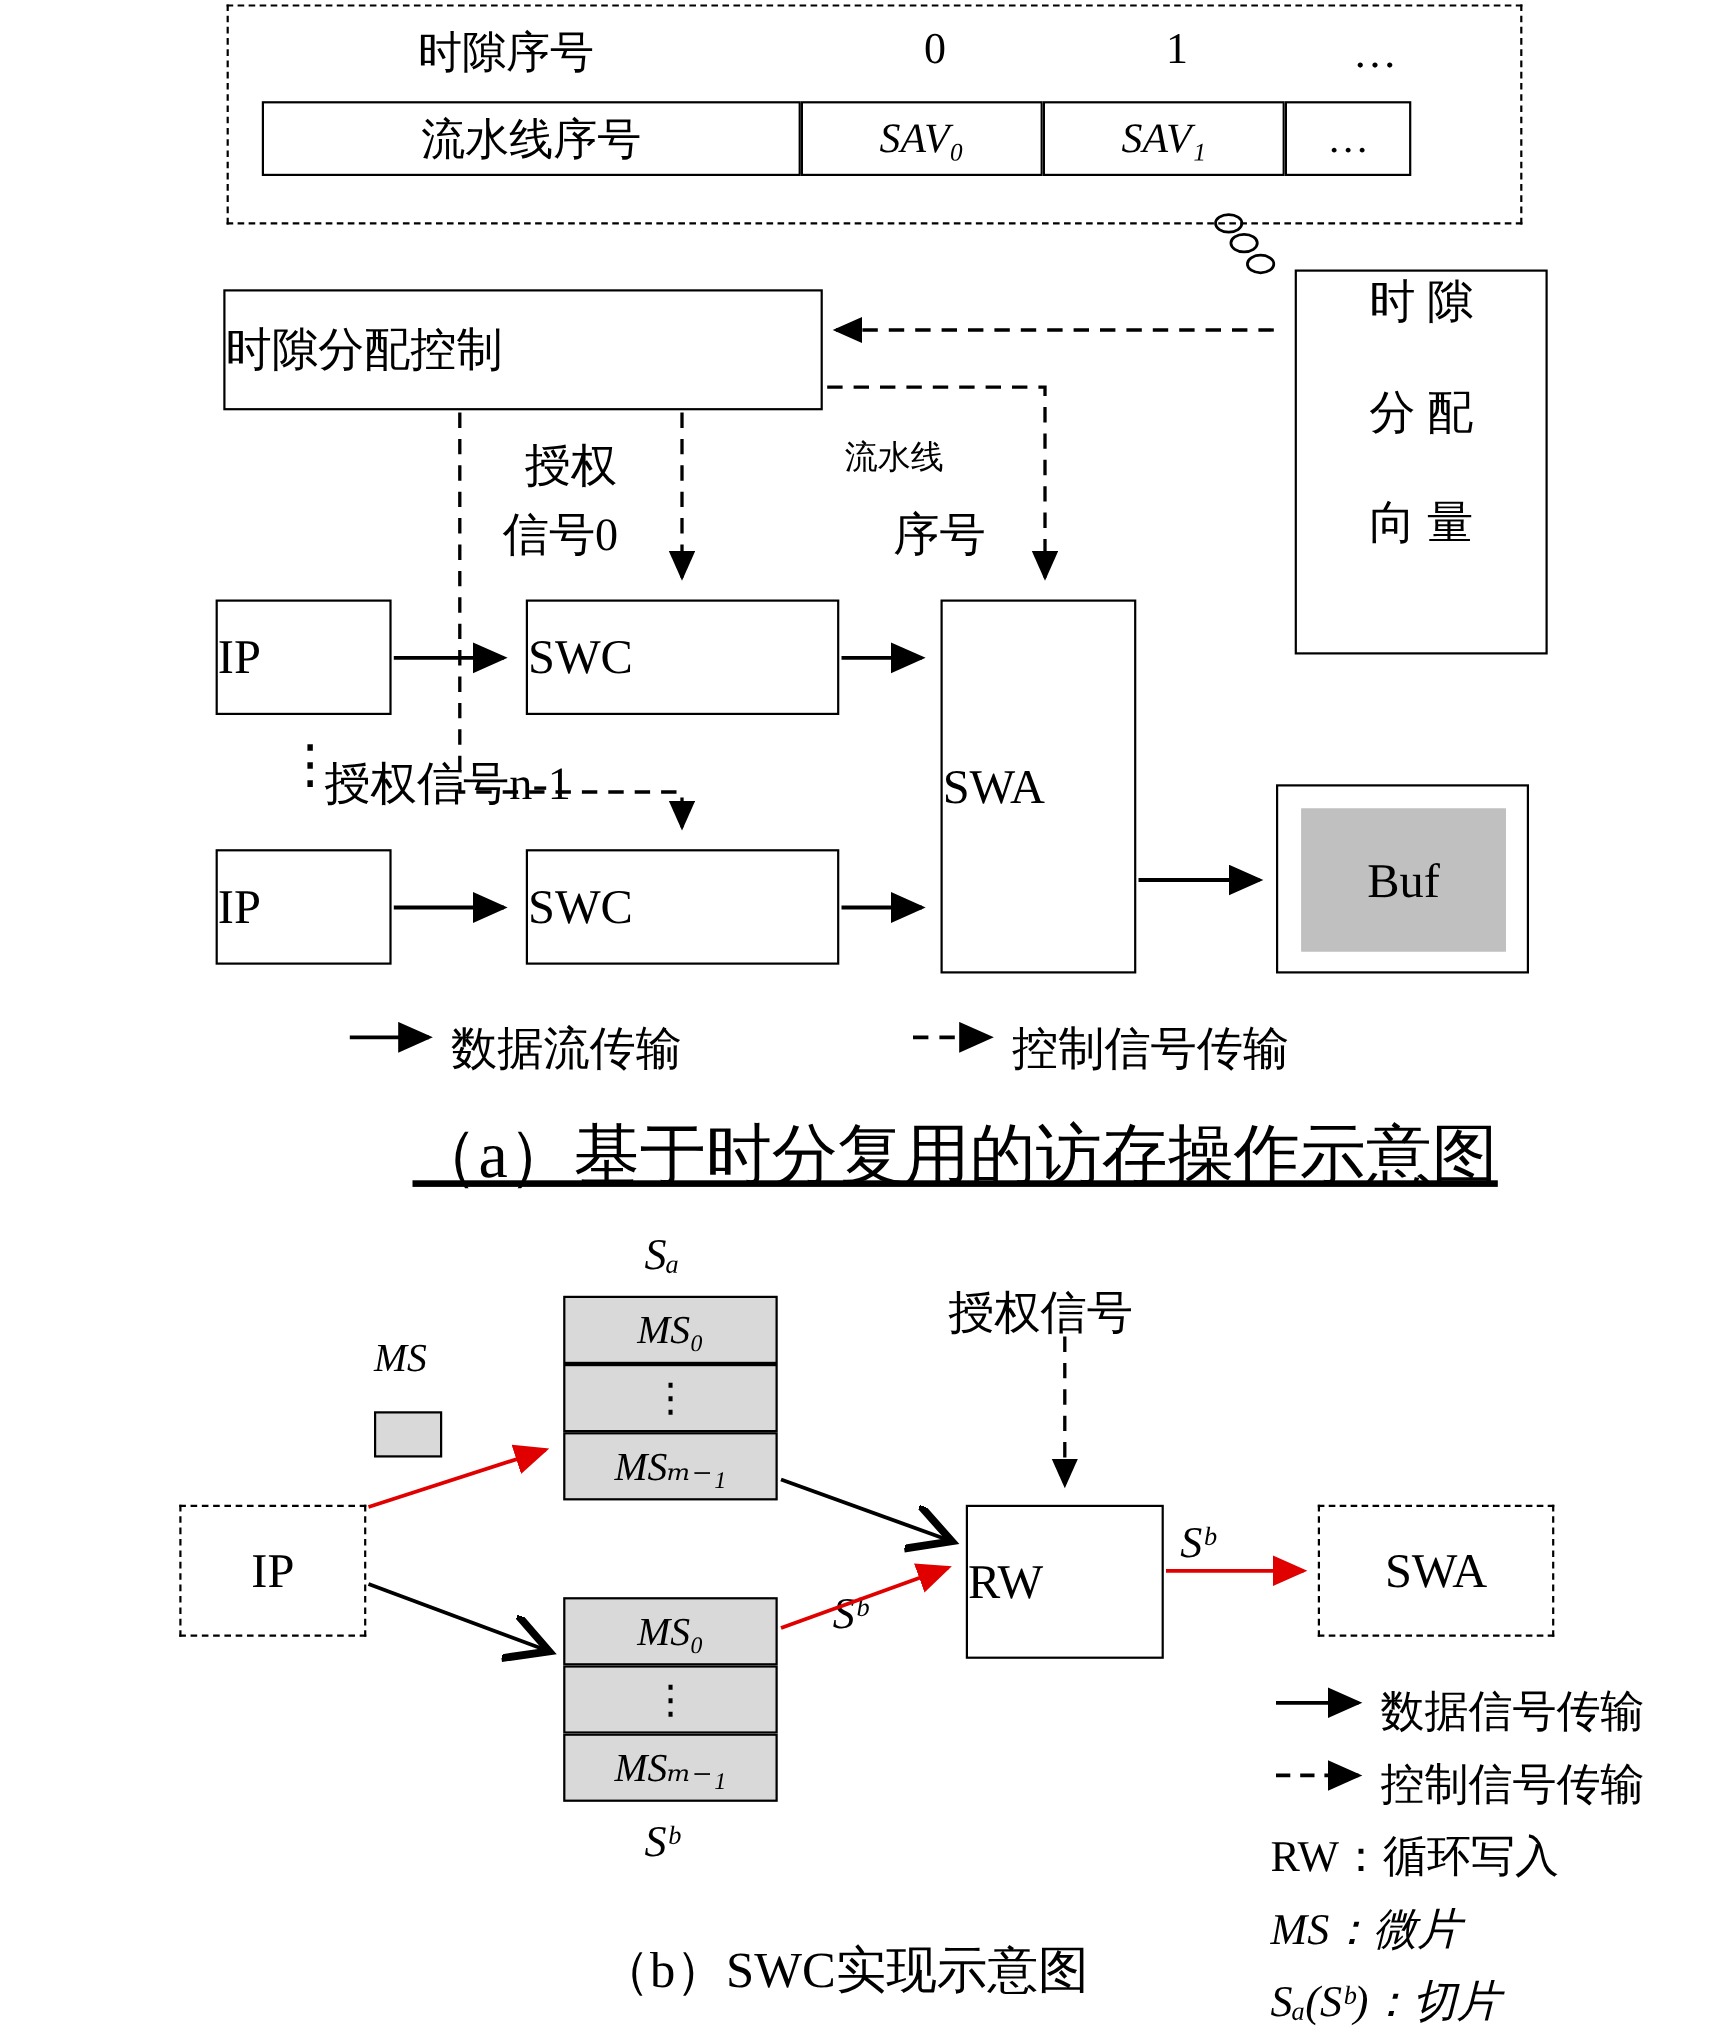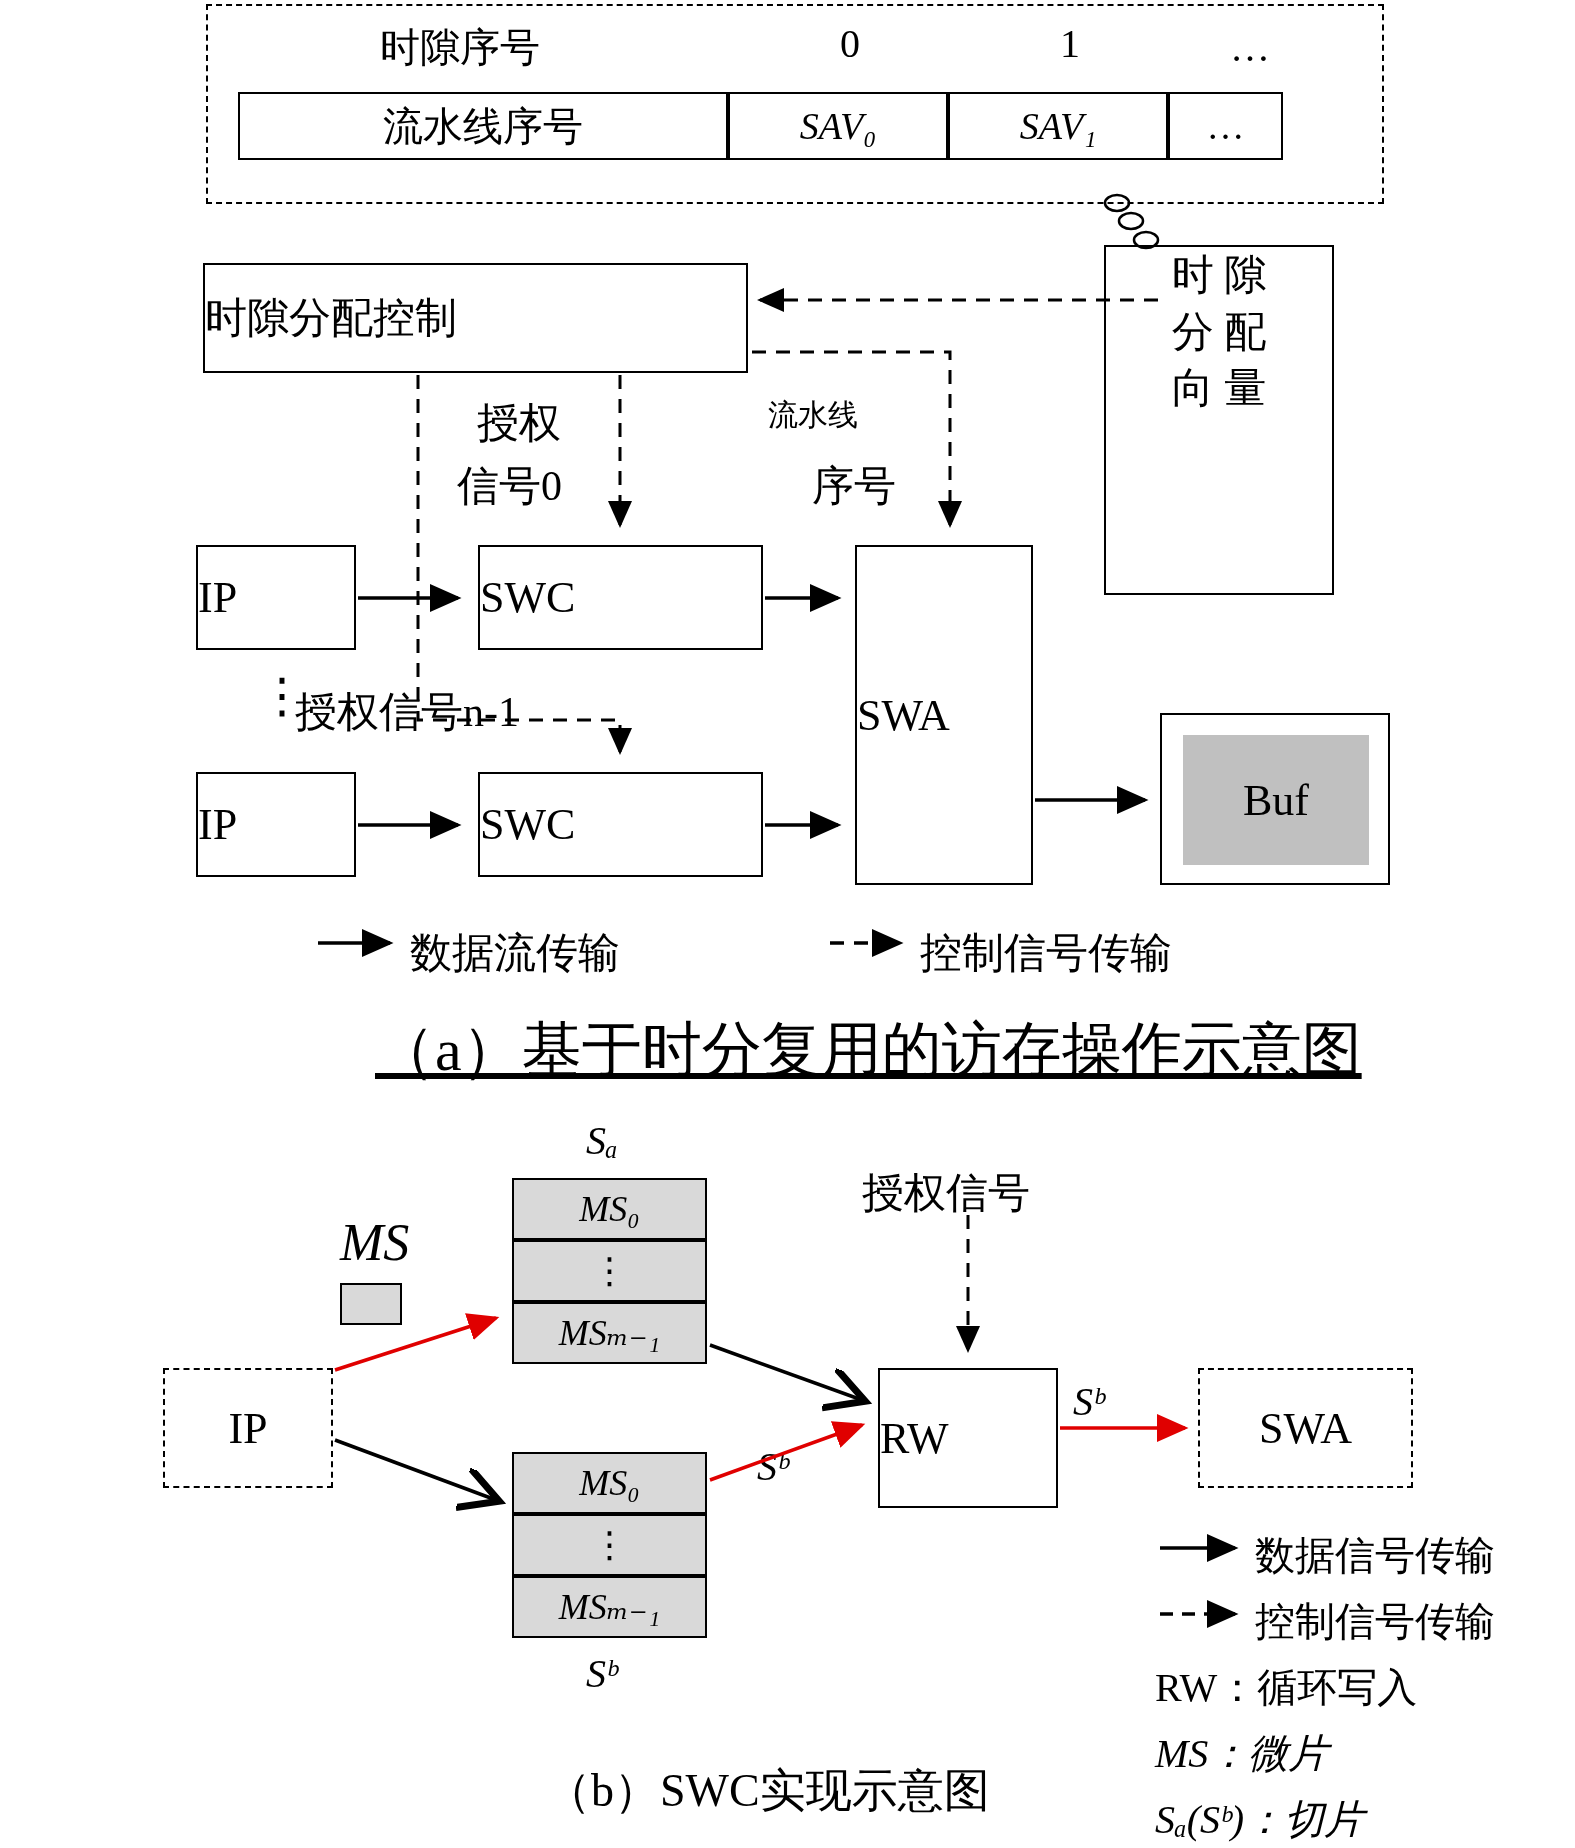--- a/index.html
+++ b/index.html
@@ -96,21 +96,21 @@
     <span class="it" style="font-size:38px;">SAV₁</span>
   </div>
   <div class="cell" style="left:1168px; top:92px; width:115px; height:68px;">
     <span style="font-size:38px;">…</span>
   </div>
 
   <div class="box" style="left:203px; top:263px; width:545px; height:110px;">
     <span class="cn" style="font-size:42px;">时隙分配控制</span>
   </div>
 
-  <div class="box" style="left:1104px; top:245px; width:230px; height:350px; flex-direction:column;">
+  <div class="box" style="left:1177px; top:245px; width:230px; height:350px; flex-direction:column;gap:44px;">
     <span class="cn" style="font-size:42px; line-height:1.35;">时 隙</span>
     <span class="cn" style="font-size:42px; line-height:1.35;">分 配</span>
     <span class="cn" style="font-size:42px; line-height:1.35;">向 量</span>
   </div>
 
   <div class="txt cn" style="left:477px; top:395px; font-size:42px;">授权</div>
   <div class="txt cn" style="left:457px; top:458px; font-size:42px;">信号0</div>
 
   <div class="txt cn" style="left:768px; top:395px; font-size:30px;">流水线</div>
   <div class="txt cn" style="left:812px; top:458px; font-size:42px;">序号</div>
@@ -143,21 +143,21 @@
     <span style="font-size:44px;">SWC</span>
   </div>
 
   <div class="txt cn" style="left:410px; top:925px; font-size:42px;">数据流传输</div>
   <div class="txt cn" style="left:920px; top:925px; font-size:42px;">控制信号传输</div>
 
   <div class="txt cn" style="left:375px; top:1010px; font-size:60px;text-decoration:underline;">（a）基于时分复用的访存操作示意图</div>
 
   <div class="txt it" style="left:586px; top:1117px; font-size:40px;">Sₐ</div>
 
-  <div class="txt it" style="left:340px; top:1213px; font-size:52px;text-align:center;">MS</div>
+  <div class="txt it" style="left:340px; top:1213px; font-size:36px;text-align:center;">MS</div>
   <div class="msbox" style="left:340px; top:1283px; width:62px; height:42px;"></div>
 
   <div class="txt cn" style="left:862px; top:1165px; font-size:42px;">授权信号</div>
 
   <div class="msbox" style="left:512px; top:1178px; width:195px; height:62px;">
     <span class="it" style="font-size:36px;">MS₀</span>
   </div>
   <div class="msbox" style="left:512px; top:1240px; width:195px; height:62px;">
     <span style="font-size:36px;">⋮</span>
   </div>

